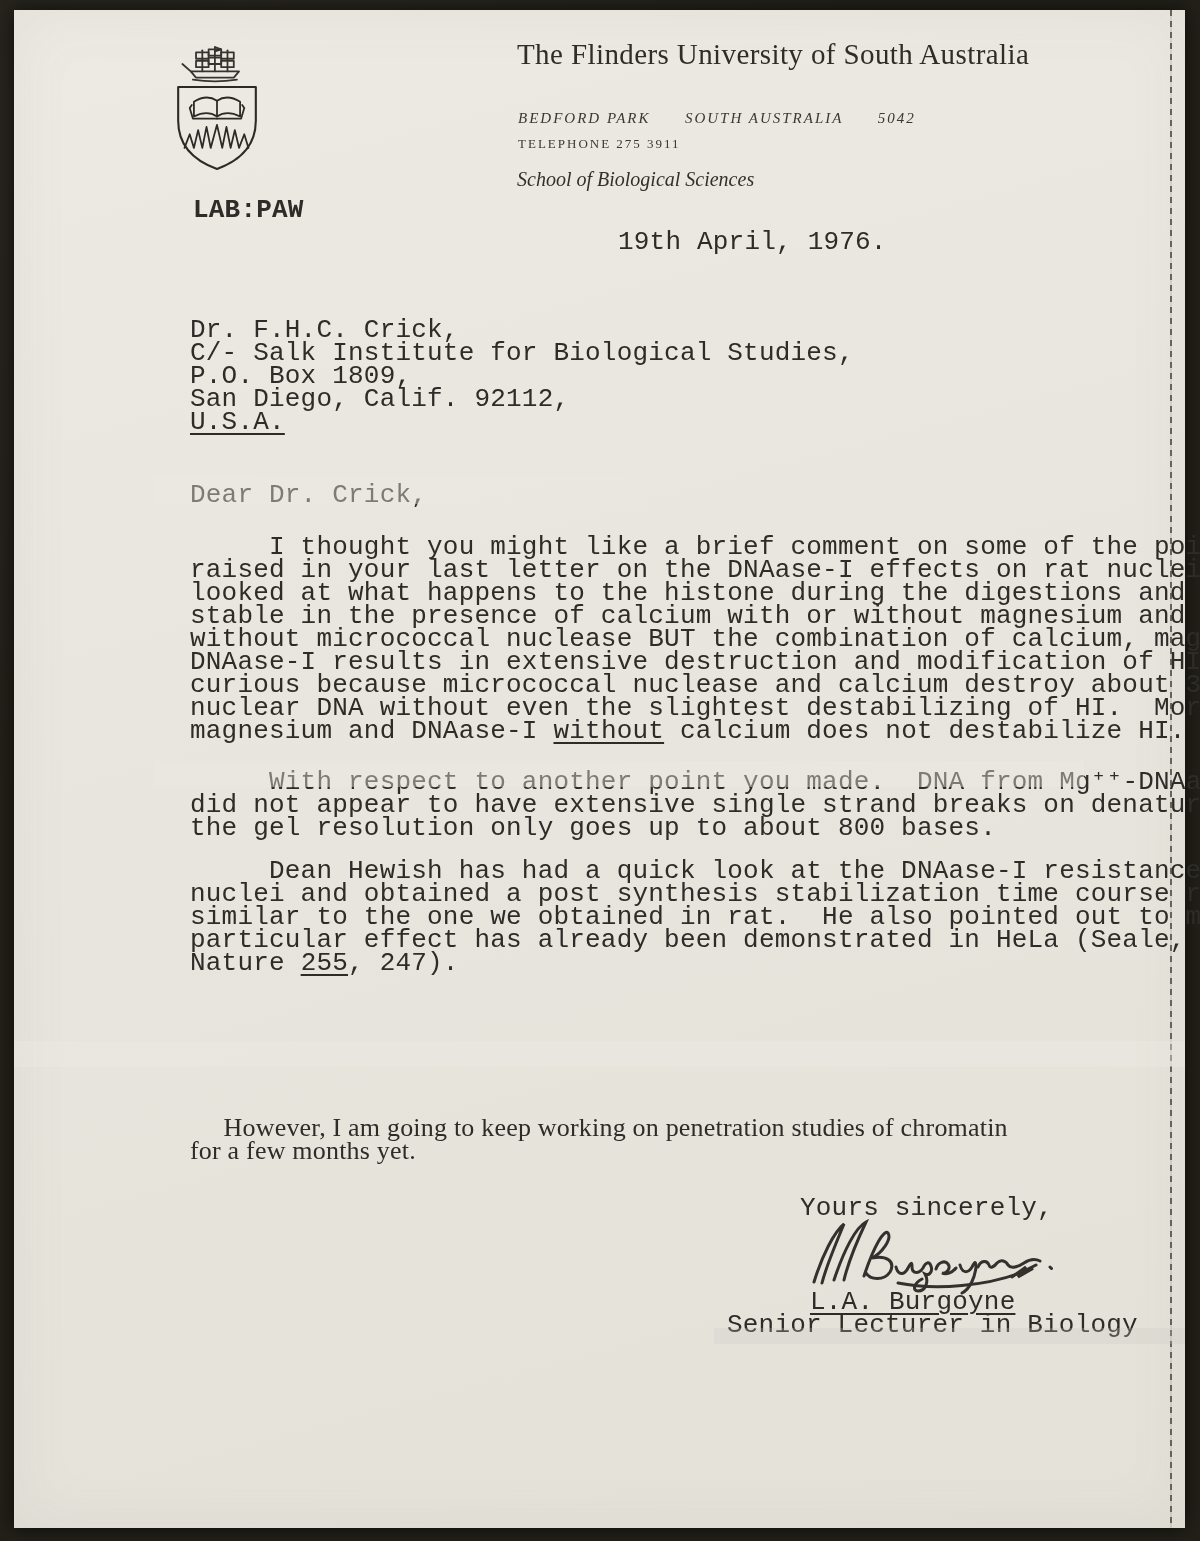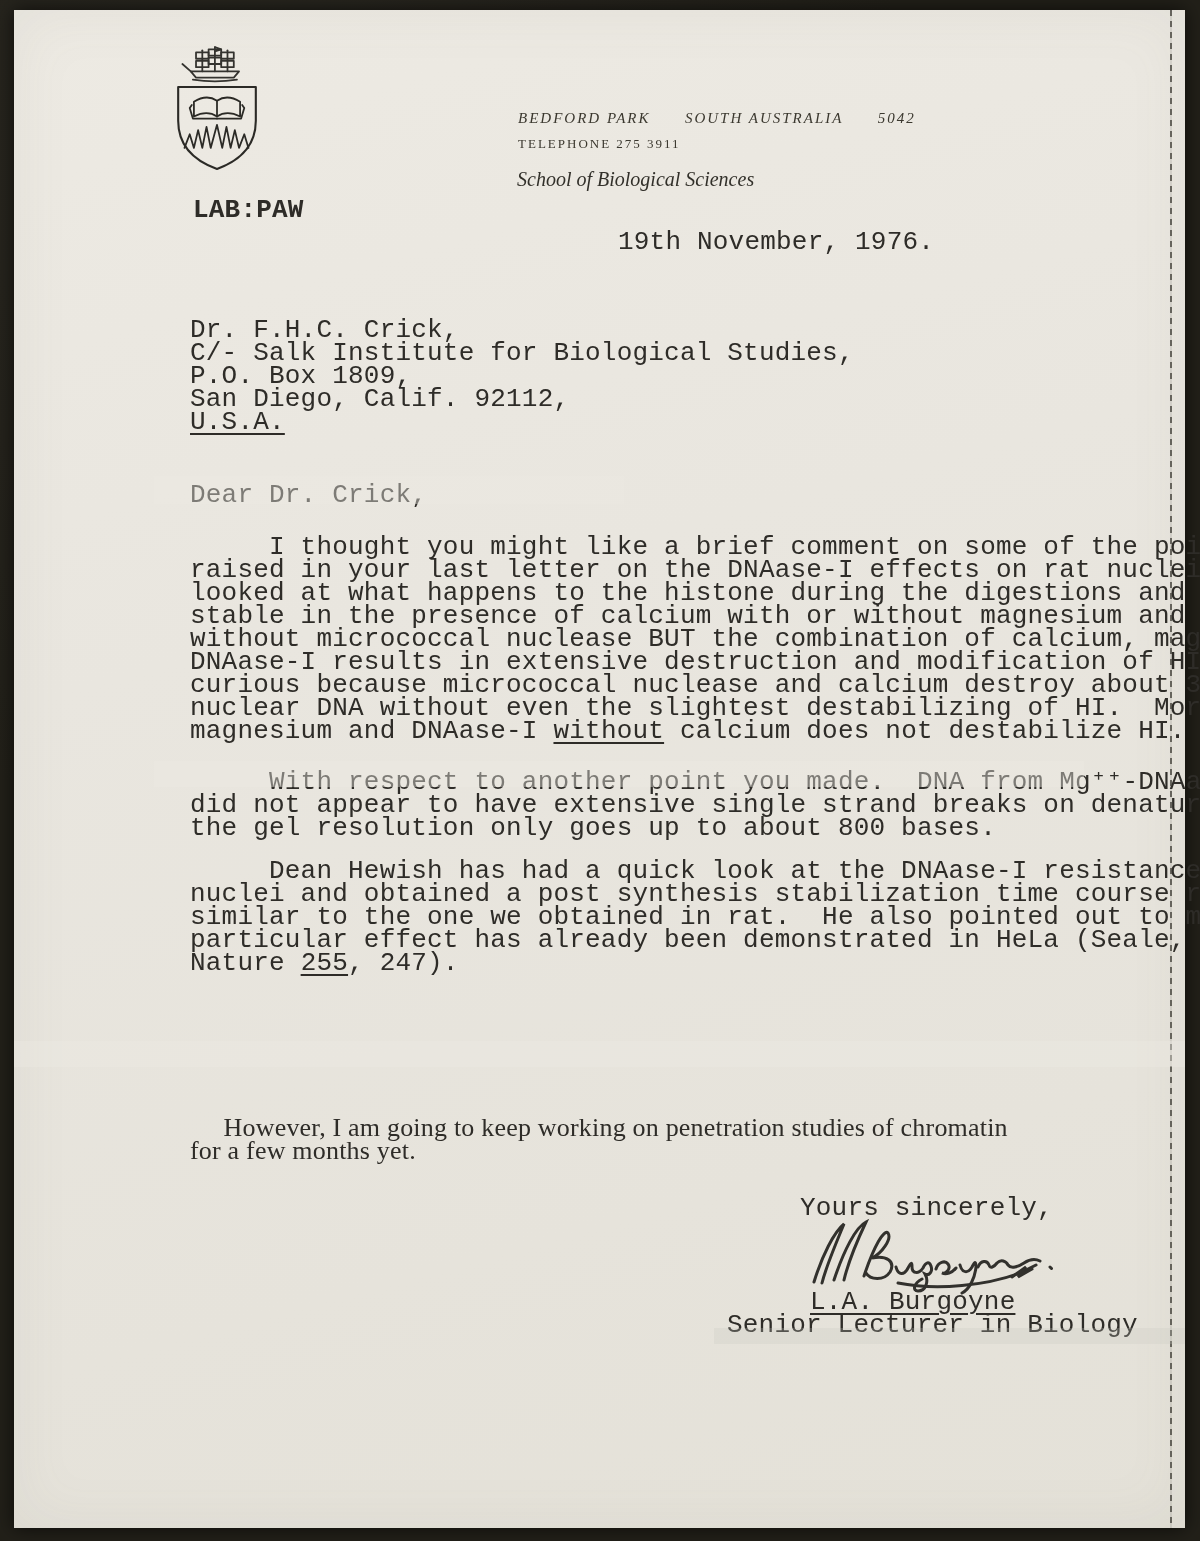--- a/index.html
+++ b/index.html
@@ -99,26 +99,27 @@
     <g>
       <path d="M18,56 C26,51 34,51 40,55 C46,51 54,51 62,56 L62,70 C54,66 46,66 40,70 C34,66 26,66 18,70 Z"></path>
       <path d="M40,55 V70"></path>
       <path d="M16,59 l-2,3 l3,10 l23,0"></path>
       <path d="M64,59 l2,3 l-3,10 l-23,0"></path>
     </g>
 
     <path d="M9,100 L14,87 L18,100 L22,83 L26,100 L30,80 L34,100 L40,78 L45,100 L49,80 L53,100 L57,83 L61,100 L66,87 L70,100"></path>
   </svg>
 
+  <div id="uni-name" class="serif">The Flinders University of South Australia</div>
   <div id="lh-address" class="serif">BEDFORD PARK      SOUTH AUSTRALIA      5042</div>
   <div id="lh-phone" class="serif">TELEPHONE 275 3911</div>
   <div id="lh-school" class="serif">School of Biological Sciences</div>
   <div id="ref" class="mono">LAB:PAW</div>
 
-  <div id="date" class="mono">19th November, 1976.</div>
+  <div id="date" class="mono">19th April, 1976.</div>
   <div id="recipient" class="mono">Dr. F.H.C. Crick,
 C/- Salk Institute for Biological Studies,
 P.O. Box 1809,
 San Diego, Calif. 92112,
 <span class="u">U.S.A.</span></div>
   <div id="salutation" class="mono">Dear Dr. Crick,</div>
 
   <div id="p1" class="mono">     I thought you might like a brief comment on some of the points you
 raised in your last letter on the DNAase-I effects on rat nuclei.  I have
 looked at what happens to the histone during the digestions and they are

